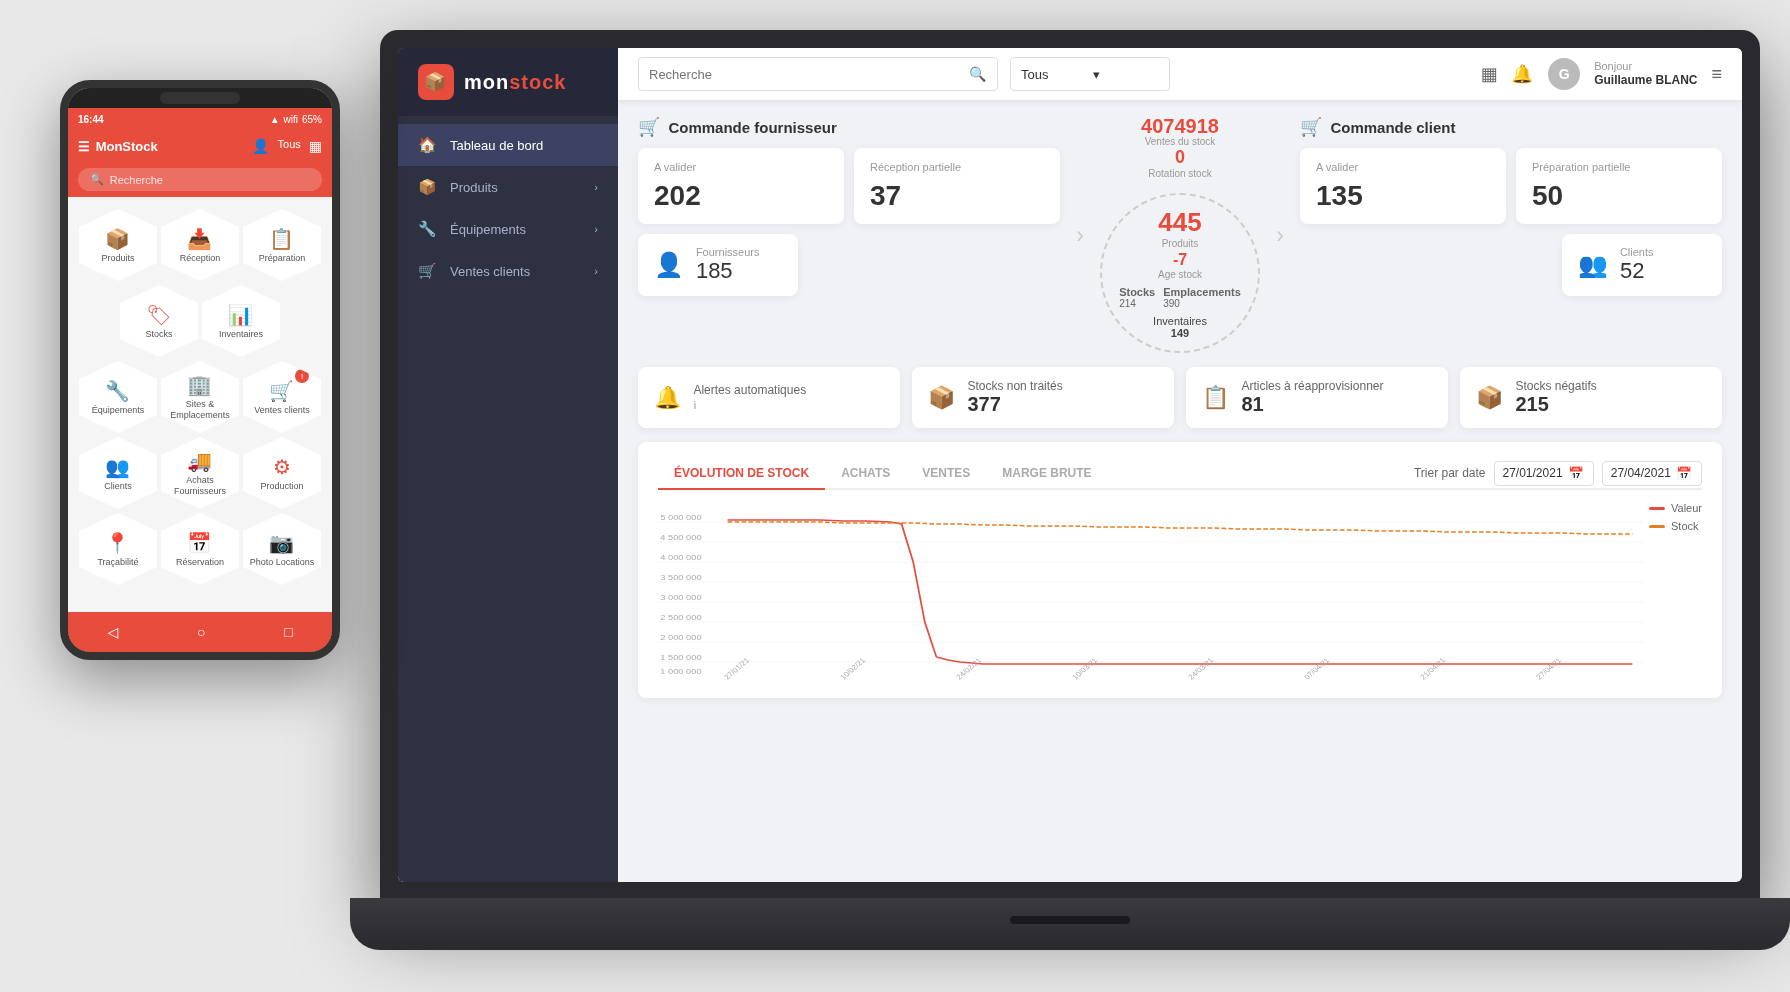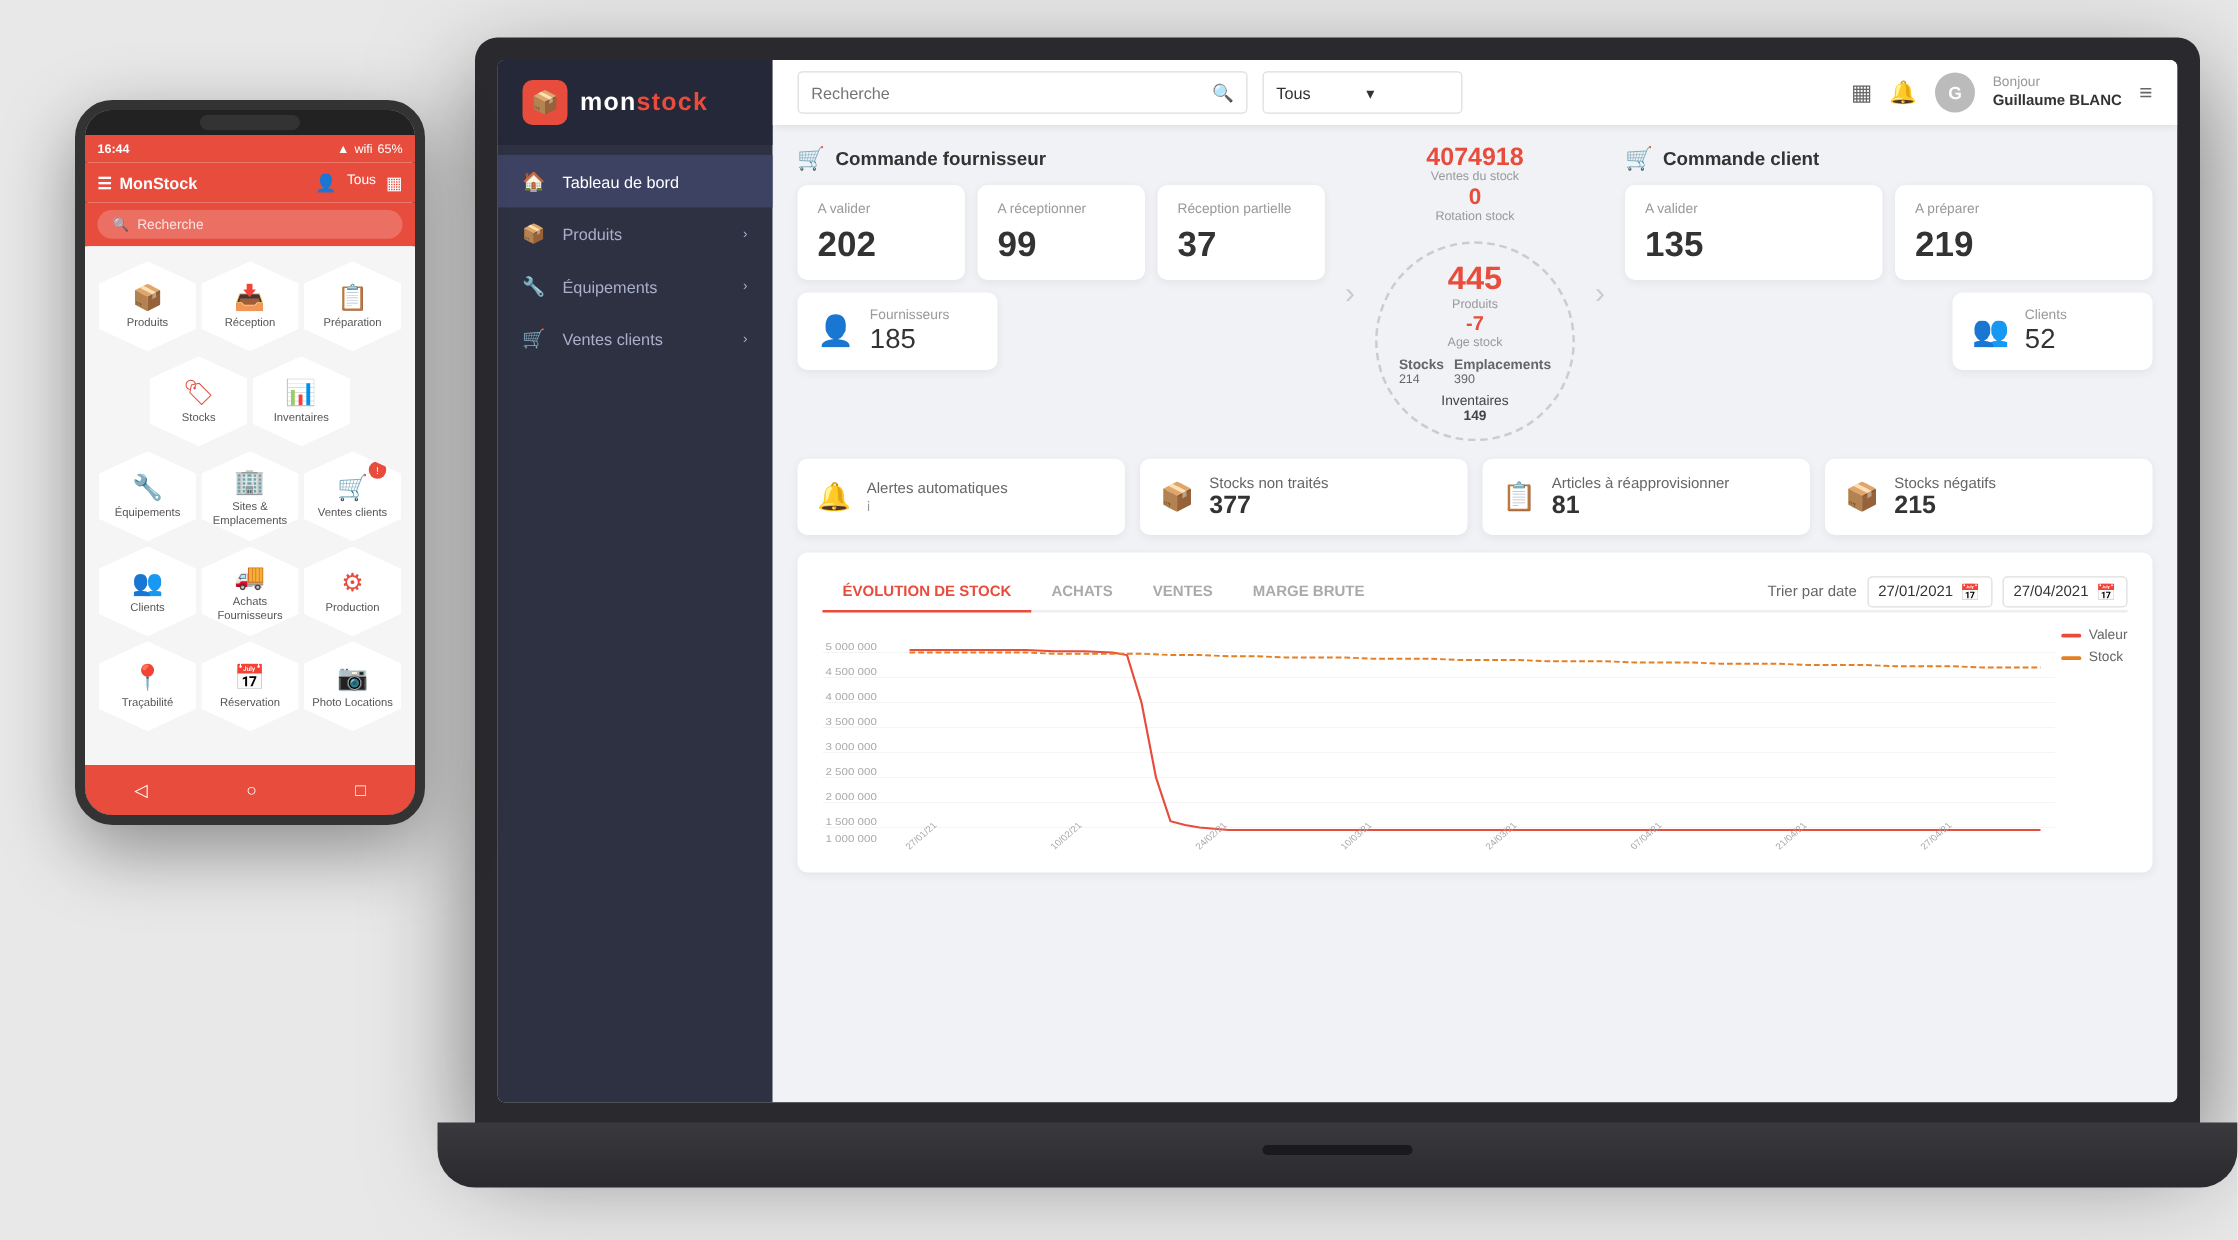--- a/index.html
+++ b/index.html
@@ -399,24 +399,20 @@
                   <div class="section-title">
                     <span class="title-icon">🛒</span>
                     <span>Commande fournisseur</span>
                   </div>
                   <div class="order-cards">
                     <div class="order-card">
                       <div class="card-label">A valider</div>
                       <div class="card-value">202</div>
                     </div>
                     <div class="order-card">
-                      <div class="card-label">A réceptionner</div>
-                      <div class="card-value">99</div>
-                    </div>
-                    <div class="order-card">
                       <div class="card-label">Réception partielle</div>
                       <div class="card-value">37</div>
                     </div>
                   </div>
                   <div style="margin-top:10px; display:flex; gap:10px; align-items:center;">
                     <div class="entity-card">
                       <span class="entity-icon">👤</span>
                       <div class="entity-info">
                         <div class="entity-label">Fournisseurs</div>
                         <div class="entity-val">185</div>
@@ -464,22 +460,22 @@
                   <div class="section-title">
                     <span class="title-icon">🛒</span>
                     <span>Commande client</span>
                   </div>
                   <div class="order-cards">
                     <div class="order-card">
                       <div class="card-label">A valider</div>
                       <div class="card-value">135</div>
                     </div>
                     <div class="order-card">
-                      <div class="card-label">A préparer</div>
-                      <div class="card-value">219</div>
+                      <div class="card-label">Préparation partielle</div>
+                      <div class="card-value">50</div>
                     </div>
                   </div>
                   <div style="margin-top:10px; display:flex; gap:10px; align-items:center; justify-content:flex-end;">
                     <div class="entity-card">
                       <span class="entity-icon">👥</span>
                       <div class="entity-info">
                         <div class="entity-label">Clients</div>
                         <div class="entity-val">52</div>
                       </div>
                     </div>

